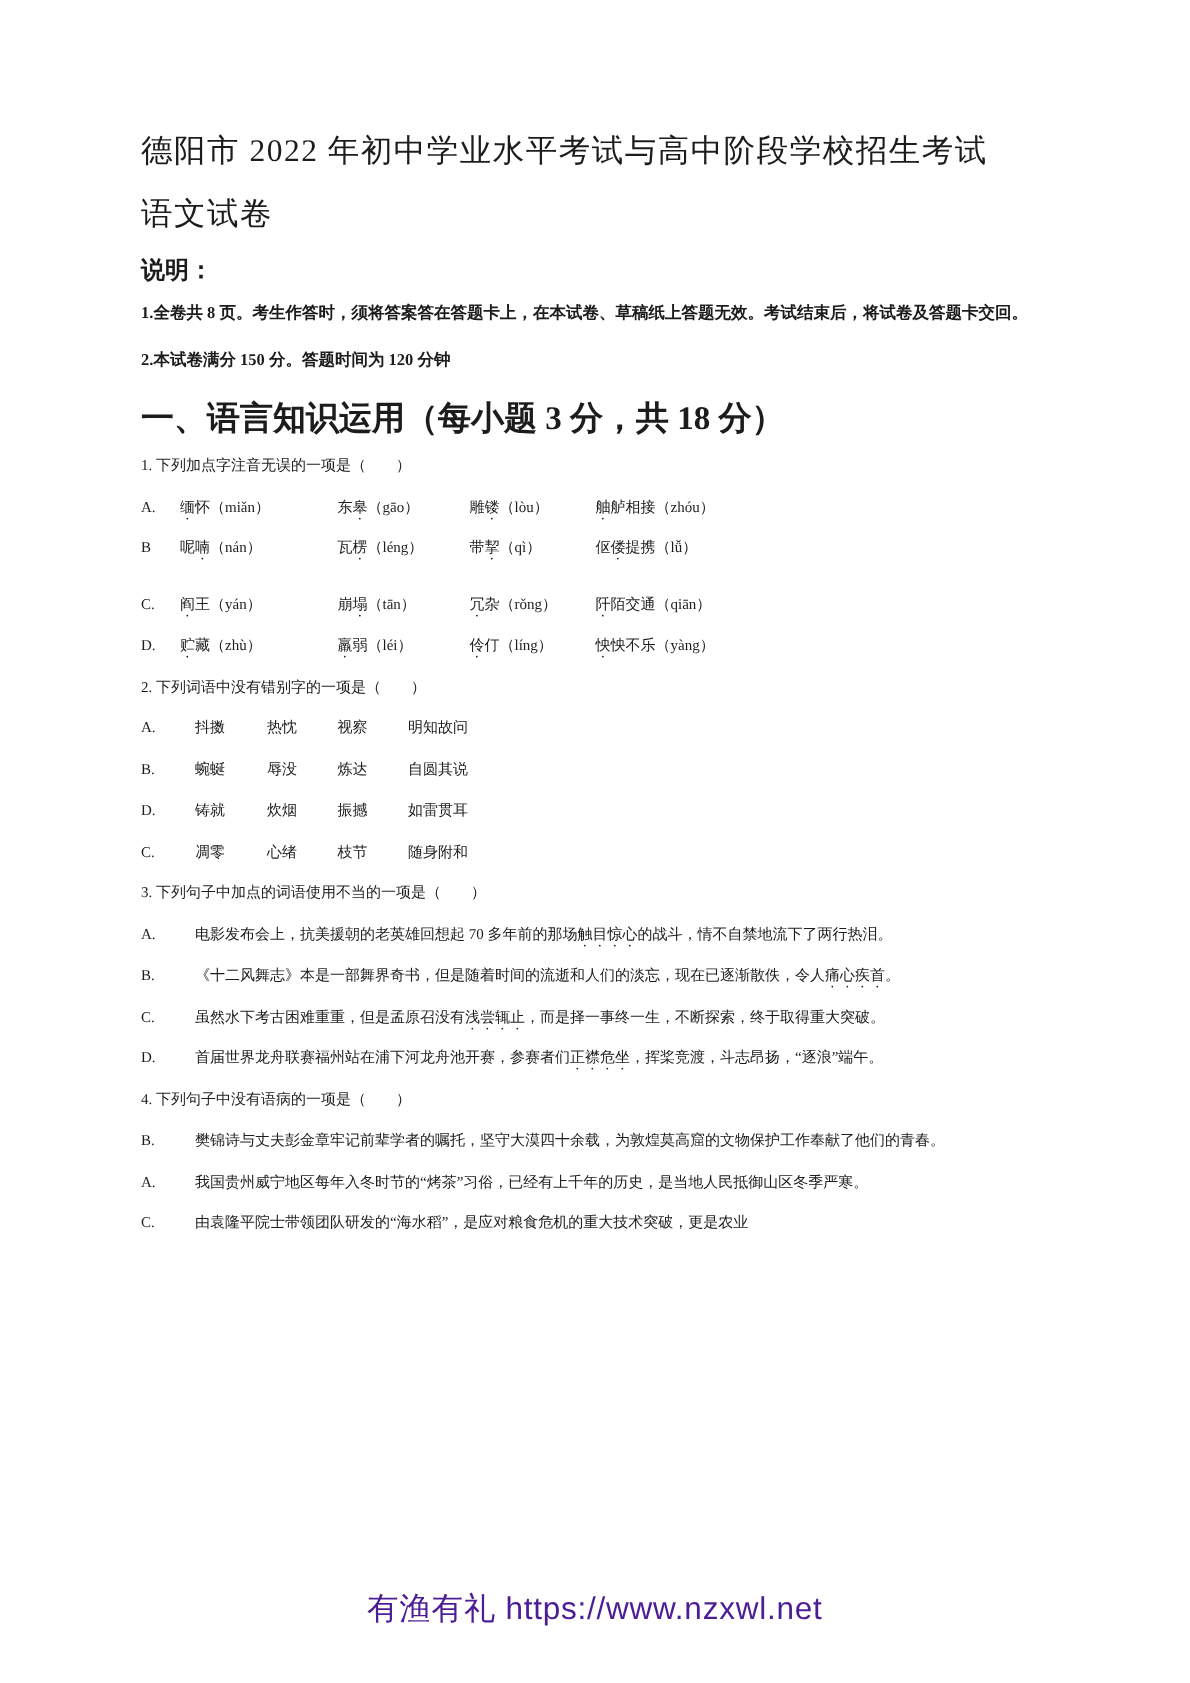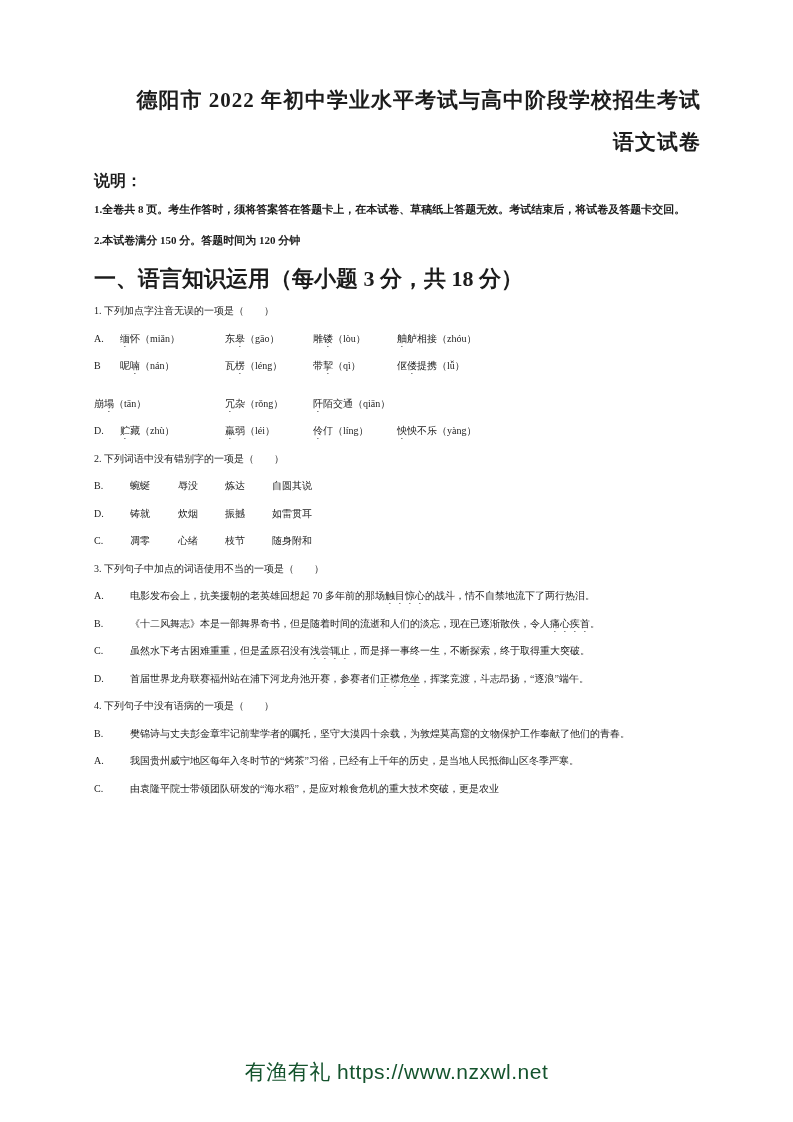--- a/index.html
+++ b/index.html
@@ -2,21 +2,21 @@
 <html><head>
 <meta charset="utf-8">
 <style>
   html,body{margin:0;padding:0;}
   body{
     width:793px;height:1122px;position:relative;overflow:hidden;
     background:#ffffff;color:#1c1c1c;
     font-family:"Liberation Serif","DejaVu Serif",serif;
   }
   .content{padding:86px 92px 0 94px;}
-  .title{font-size:21px;font-weight:700;text-align:right;line-height:28px;letter-spacing:1px;}
+  .title{font-size:21px;font-weight:400;text-align:left;line-height:28px;letter-spacing:1px;}
   .title2{margin-top:14px;}
   .notes-label{margin-top:12px;font-size:16px;font-weight:700;line-height:26px;}
   .note{font-size:11px;font-weight:700;line-height:30.5px;text-align:justify;margin:0;}
   .sec-heading{margin-top:10px;font-size:22px;font-weight:700;line-height:28px;}
   .qblock{font-size:10px;line-height:27.5px;}
   .stem{margin:4px 0 0 0;}
   .stem2{margin:0;}
   .q1row{display:grid;grid-template-columns:131px 88px 84px 1fr;white-space:nowrap;}
   .q2row{display:grid;grid-template-columns:84px 47px 47px 1fr;white-space:nowrap;}
   .gap-b{margin-bottom:10px;}
@@ -28,21 +28,21 @@
   
   .dt{
     -webkit-text-emphasis:filled dot #1c1c1c;
     -webkit-text-emphasis-position:under right;
     text-emphasis:filled dot #1c1c1c;
     text-emphasis-position:under right;
   }
   .footer{
     position:absolute;left:0;right:0;top:1058px;text-align:center;
     font-family:"Liberation Sans","DejaVu Sans",sans-serif;
-    font-size:21px;color:#14532d;letter-spacing:0.5px;
+    font-size:21px;color:#4c1d95;letter-spacing:0.5px;
   }
 </style>
 </head>
 <body>
 
 <div class="content">
 
   <div class="title">德阳市 2022 年初中学业水平考试与高中阶段学校招生考试</div>
   <div class="title title2">语文试卷</div>
 
@@ -60,34 +60,41 @@
       <span><span>雕</span><span class="dt">镂</span><span>（lòu）</span></span>
       <span><span class="dt">舳</span><span>舻相接（zhóu）</span></span>
     </div>
     <div class="q1row gap-b">
       <span><span class="opt-label">B</span><span><span>呢</span><span class="dt">喃</span><span>（nán）</span></span></span>
       <span><span>瓦</span><span class="dt">楞</span><span>（léng）</span></span>
       <span><span>带</span><span class="dt">挈</span><span>（qì）</span></span>
       <span><span>伛</span><span class="dt">偻</span><span>提携（lǚ）</span></span>
     </div>
     <div class="q1row">
+      <span><span class="opt-label">C.</span><span><span class="dt">阎</span><span>王（yán）</span></span></span>
       <span><span>崩</span><span class="dt">塌</span><span>（tān）</span></span>
       <span><span class="dt">冗</span><span>杂（rǒng）</span></span>
       <span><span class="dt">阡</span><span>陌交通（qiān）</span></span>
     </div>
     <div class="q1row">
       <span><span class="opt-label">D.</span><span><span class="dt">贮</span><span>藏（zhù）</span></span></span>
       <span><span class="dt">羸</span><span>弱（léi）</span></span>
       <span><span class="dt">伶</span><span>仃（líng）</span></span>
       <span><span class="dt">怏</span><span>怏不乐（yàng）</span></span>
     </div>
   </div>
 
   <div class="qblock">
     <p class="stem2">2. 下列词语中没有错别字的一项是（　　）</p>
+    <div class="q2row">
+      <span><span class="opt-label">A.</span><span>抖擞</span></span>
+      <span>热忱</span>
+      <span>视察</span>
+      <span>明知故问</span>
+    </div>
     <div class="q2row">
       <span><span class="opt-label">B.</span><span>蜿蜒</span></span>
       <span>辱没</span>
       <span>炼达</span>
       <span>自圆其说</span>
     </div>
     <div class="q2row">
       <span><span class="opt-label">D.</span><span>铸就</span></span>
       <span>炊烟</span>
       <span>振撼</span>

